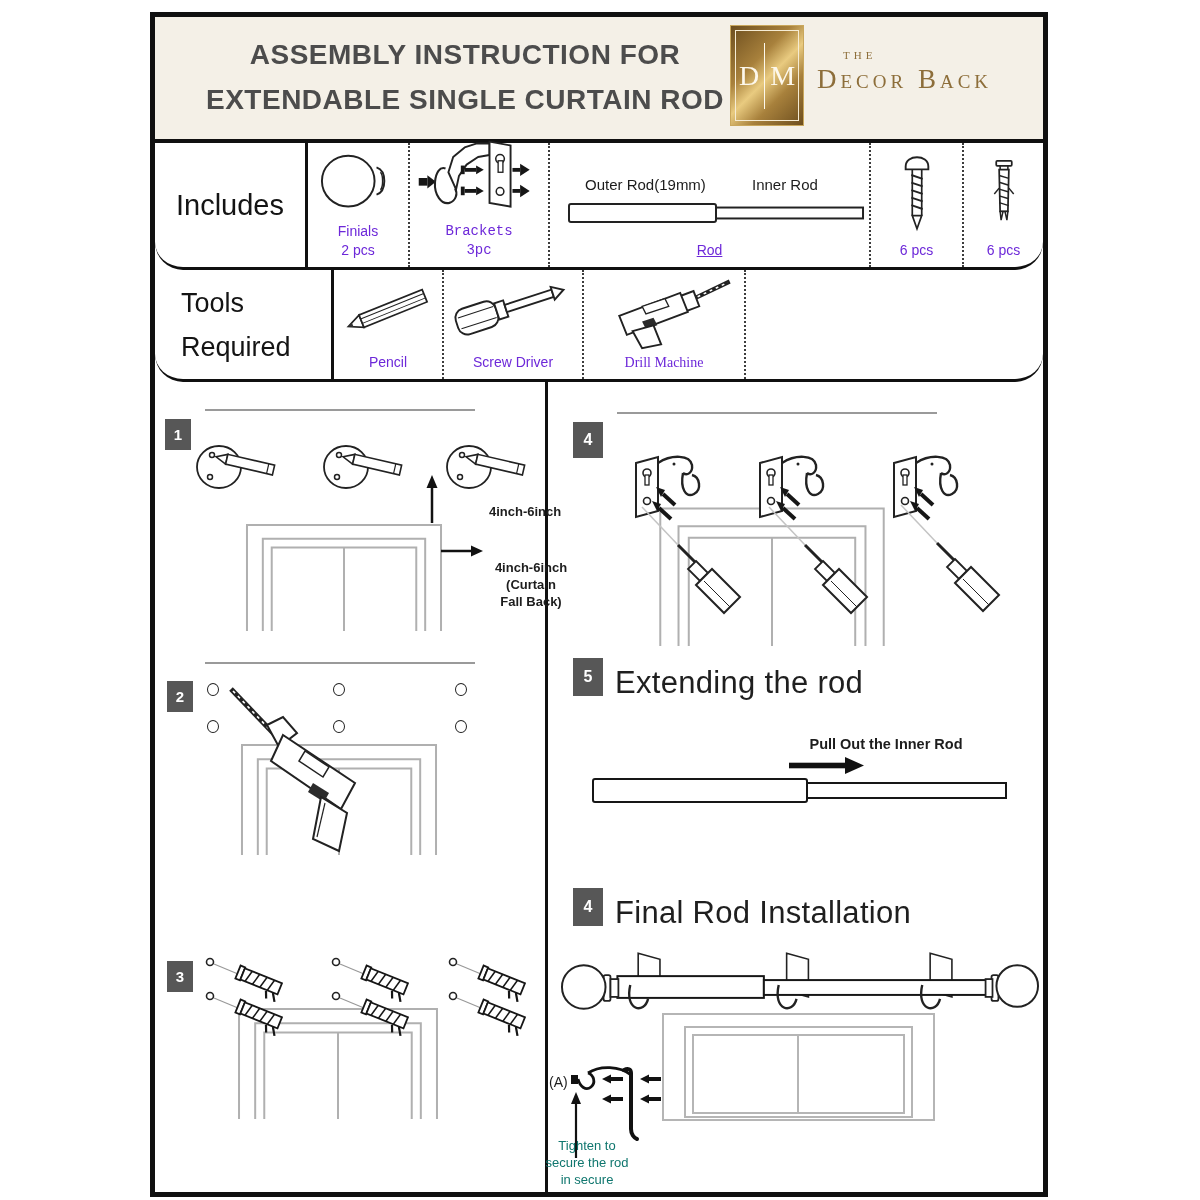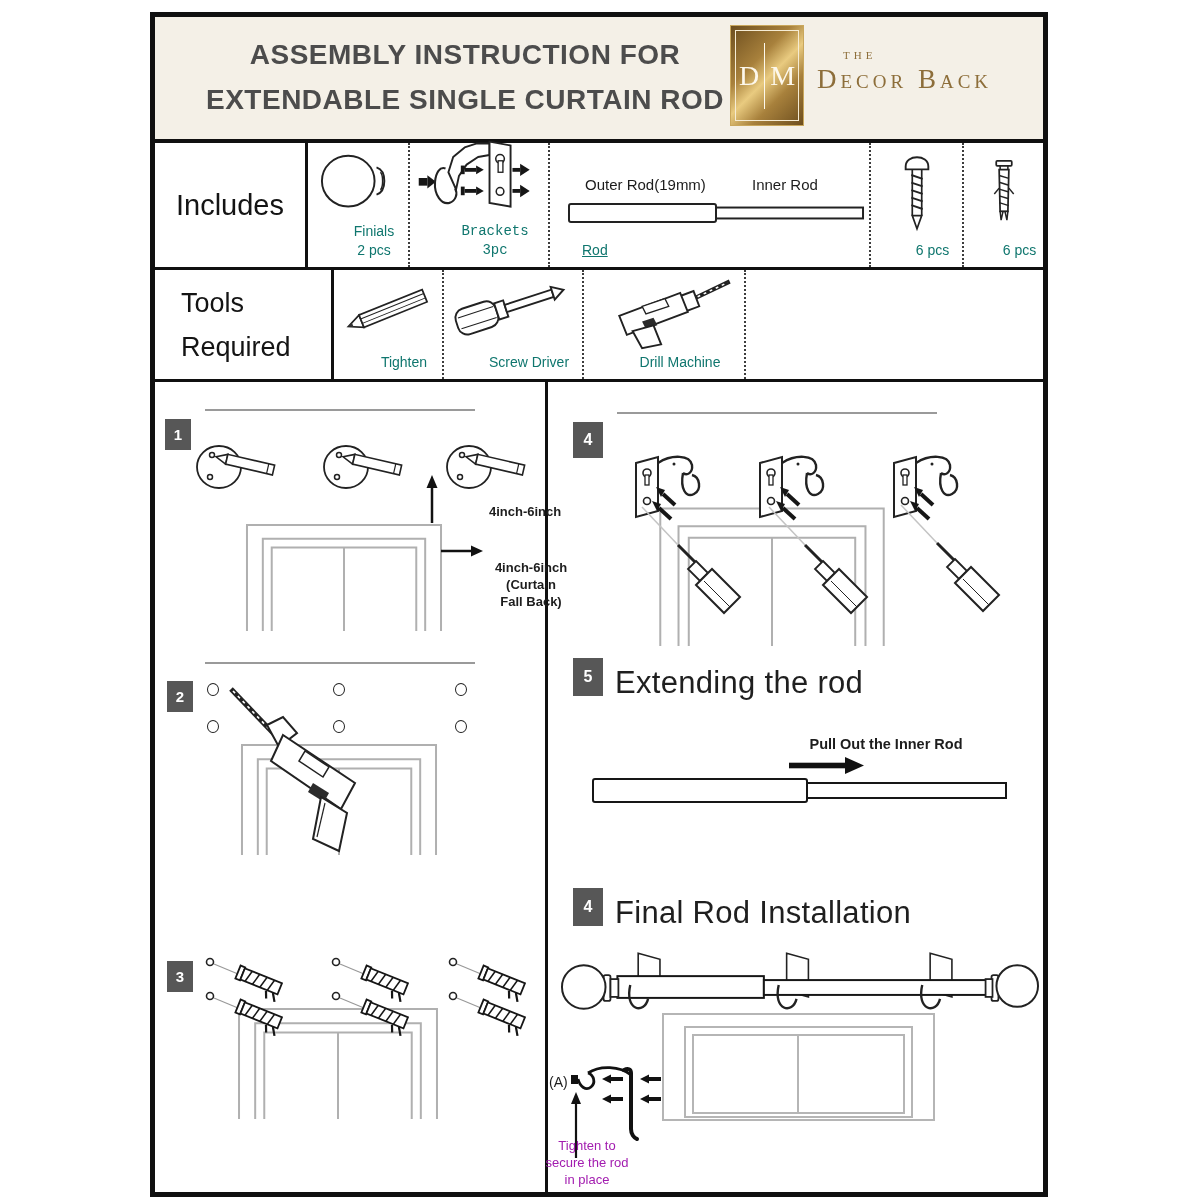--- a/index.html
+++ b/index.html
@@ -13,29 +13,29 @@
   .title-block{left:36px;top:15px;width:548px;text-align:center;color:#4c4c4c;font-weight:bold;font-size:28px;line-height:45px;letter-spacing:.5px;}
   .logo-box{left:575px;top:8px;width:74px;height:101px;background:linear-gradient(135deg,#6d4e1e 0%,#a8813c 35%,#e9cb80 52%,#a8813c 70%,#6d4e1e 100%);border:1px solid #c9a75c;box-sizing:border-box;}
   .logo-box::after{content:"";position:absolute;left:4px;top:4px;right:4px;bottom:4px;border:1px solid #f6ecd4;}
   .monogram{position:absolute;left:0;top:0;right:0;bottom:0;display:flex;align-items:center;justify-content:center;gap:5px;color:#fdf8ec;font-family:"Liberation Serif",serif;font-size:28px;}
   .mono-bar{width:1px;height:66px;background:#fdf8ec;}
   .brand{left:662px;top:32px;width:230px;color:#8d6e3a;font-family:"Liberation Serif",serif;}
   .brand-the{display:block;margin-left:26px;font-size:11px;letter-spacing:4px;}
   .brand-name{display:block;margin-top:3px;font-size:27px;letter-spacing:4px;font-variant:small-caps;}
 
   
-  .row{left:0;right:0;display:flex;box-sizing:border-box;border-bottom:3px solid #101010;background:#fff;}
+  .row{left:0;right:0;display:flex;box-sizing:border-box;border-bottom:3px solid #101010;background:#fff;border-radius:28px;}
   .row-includes{top:126px;height:127px;}
   .row-tools{top:253px;height:112px;}
   .cell{box-sizing:border-box;display:flex;flex-direction:column;align-items:center;justify-content:flex-end;padding-bottom:7px;position:relative;}
   .cell .art{flex:1;display:flex;align-items:center;justify-content:center;width:100%;}
   .dotted{border-right:2px dotted #3c3c3c;}
   .label-cell{width:150px;border-right:3px solid #101010;display:flex;align-items:center;justify-content:center;font-size:29px;color:#141414;}
   .tools-label{flex-direction:column;justify-content:center;align-items:flex-start;padding-left:26px;font-size:27px;line-height:44px;}
-  .cap{font-size:14px;color:#0f766e;line-height:19px;text-align:left;margin-left:32px;}
+  .cap{font-size:14px;color:#6d28d9;line-height:19px;text-align:center;}
   .rod-cell{display:block;}
   .rod-lab{position:absolute;top:33px;font-size:15px;color:#1c1c1c;}
 
   
   .vdivider{left:390px;top:365px;width:3px;bottom:0;background:#101010;}
   .rule{height:2px;background:#9a9a9a;}
   .badge{background:#575757;color:#fff;font-weight:bold;display:flex;align-items:center;justify-content:center;font-size:15px;}
   .small-note{font-size:13px;font-weight:600;color:#1d1d1d;line-height:17px;margin-left:46px;}
   .step-title{font-size:31px;color:#1f1f1f;letter-spacing:.3px;white-space:nowrap;}
   .center{text-align:center;}
@@ -167,40 +167,40 @@
         <svg width="104" height="60" viewBox="0 0 110 62">
           <g transform="translate(14,46) rotate(-22)">
             <polygon points="-1,0 14,-7 14,7" fill="#fff" stroke="#222" stroke-width="1.8"></polygon>
             <polygon points="-1,0 4,-2.5 4,2.5" fill="#333"></polygon>
             <rect x="14" y="-7" width="72" height="14" fill="#fff" stroke="#222" stroke-width="1.8"></rect>
             <line x1="14" y1="-2.5" x2="86" y2="-2.5" stroke="#222" stroke-width="1"></line>
             <line x1="14" y1="2.5" x2="86" y2="2.5" stroke="#222" stroke-width="1"></line>
           </g>
         </svg>
       </div>
-      <div class="cap">Tighten</div>
+      <div class="cap">Pencil</div>
     </div>
 
     <div class="cell dotted" style="width:140px;">
       <div class="art">
         <svg width="126" height="74" viewBox="0 0 130 78">
           <g transform="translate(6,52) rotate(-18)">
             <rect x="0" y="-14" width="44" height="28" rx="10" fill="#fff" stroke="#222" stroke-width="2"></rect>
             <line x1="3" y1="-6" x2="42" y2="-6" stroke="#222" stroke-width="1.1"></line>
             <line x1="3" y1="6" x2="42" y2="6" stroke="#222" stroke-width="1.1"></line>
             <rect x="44" y="-9" width="10" height="18" fill="#fff" stroke="#222" stroke-width="2"></rect>
             <rect x="54" y="-4" width="52" height="8" fill="#fff" stroke="#222" stroke-width="2"></rect>
             <polygon points="106,-7 118,0 106,7" fill="#fff" stroke="#222" stroke-width="2"></polygon>
           </g>
         </svg>
       </div>
       <div class="cap">Screw Driver</div>
     </div>
 
-    <div class="cell dotted" style="width:162px;">
+    <div class="cell dotted" style="width:162px;font-family:Liberation Serif, serif;">
       <div class="art">
         <svg width="144" height="80" viewBox="0 0 150 84">
           <line x1="102" y1="30" x2="144" y2="10" stroke="#222" stroke-width="4.5"></line>
           <line x1="104" y1="29" x2="142" y2="11" stroke="#fff" stroke-width="1.6" stroke-dasharray="3,4"></line>
           <polygon points="90,26 106,20 112,36 96,42" fill="#fff" stroke="#222" stroke-width="2"></polygon>
           <polygon points="28,46 92,22 100,42 36,66" fill="#fff" stroke="#222" stroke-width="2"></polygon>
           <polygon points="52,36 76,28 80,36 56,44" fill="#fff" stroke="#222" stroke-width="1.4"></polygon>
           <polygon points="52,52 64,48 68,56 56,60" fill="#2b2b2b"></polygon>
           <polygon points="42,62 64,56 72,76 52,80" fill="#fff" stroke="#222" stroke-width="2"></polygon>
         </svg>
@@ -519,20 +519,20 @@
         <rect x="43" y="17" width="12" height="4" fill="#111"></rect>
     <polygon points="34,39 43,34.5 43,43.5" fill="#111"></polygon>
         <rect x="43" y="37" width="12" height="4" fill="#111"></rect>
     <polygon points="72,19 81,14.5 81,23.5" fill="#111"></polygon>
         <rect x="81" y="17" width="12" height="4" fill="#111"></rect>
     <polygon points="72,39 81,34.5 81,43.5" fill="#111"></polygon>
         <rect x="81" y="37" width="12" height="4" fill="#111"></rect>
     <line x1="8" y1="98" x2="8" y2="42" stroke="#111" stroke-width="2.2"></line>
     <polygon points="8,32 3,44 13,44" fill="#111"></polygon>
   </svg>
-  <div class="abs center" style="left:362px;top:1120px;width:140px;font-size:13px;color:#a21caf;line-height:17px;">
+  <div class="abs center" style="left:362px;top:1120px;width:140px;font-size:13px;color:#0f766e;line-height:17px;">
     <div>Tighten to</div>
     <div>secure the rod</div>
-    <div>in place</div>
+    <div>in secure</div>
   </div>
 
 </div>
 </div>
 
 </body></html>

